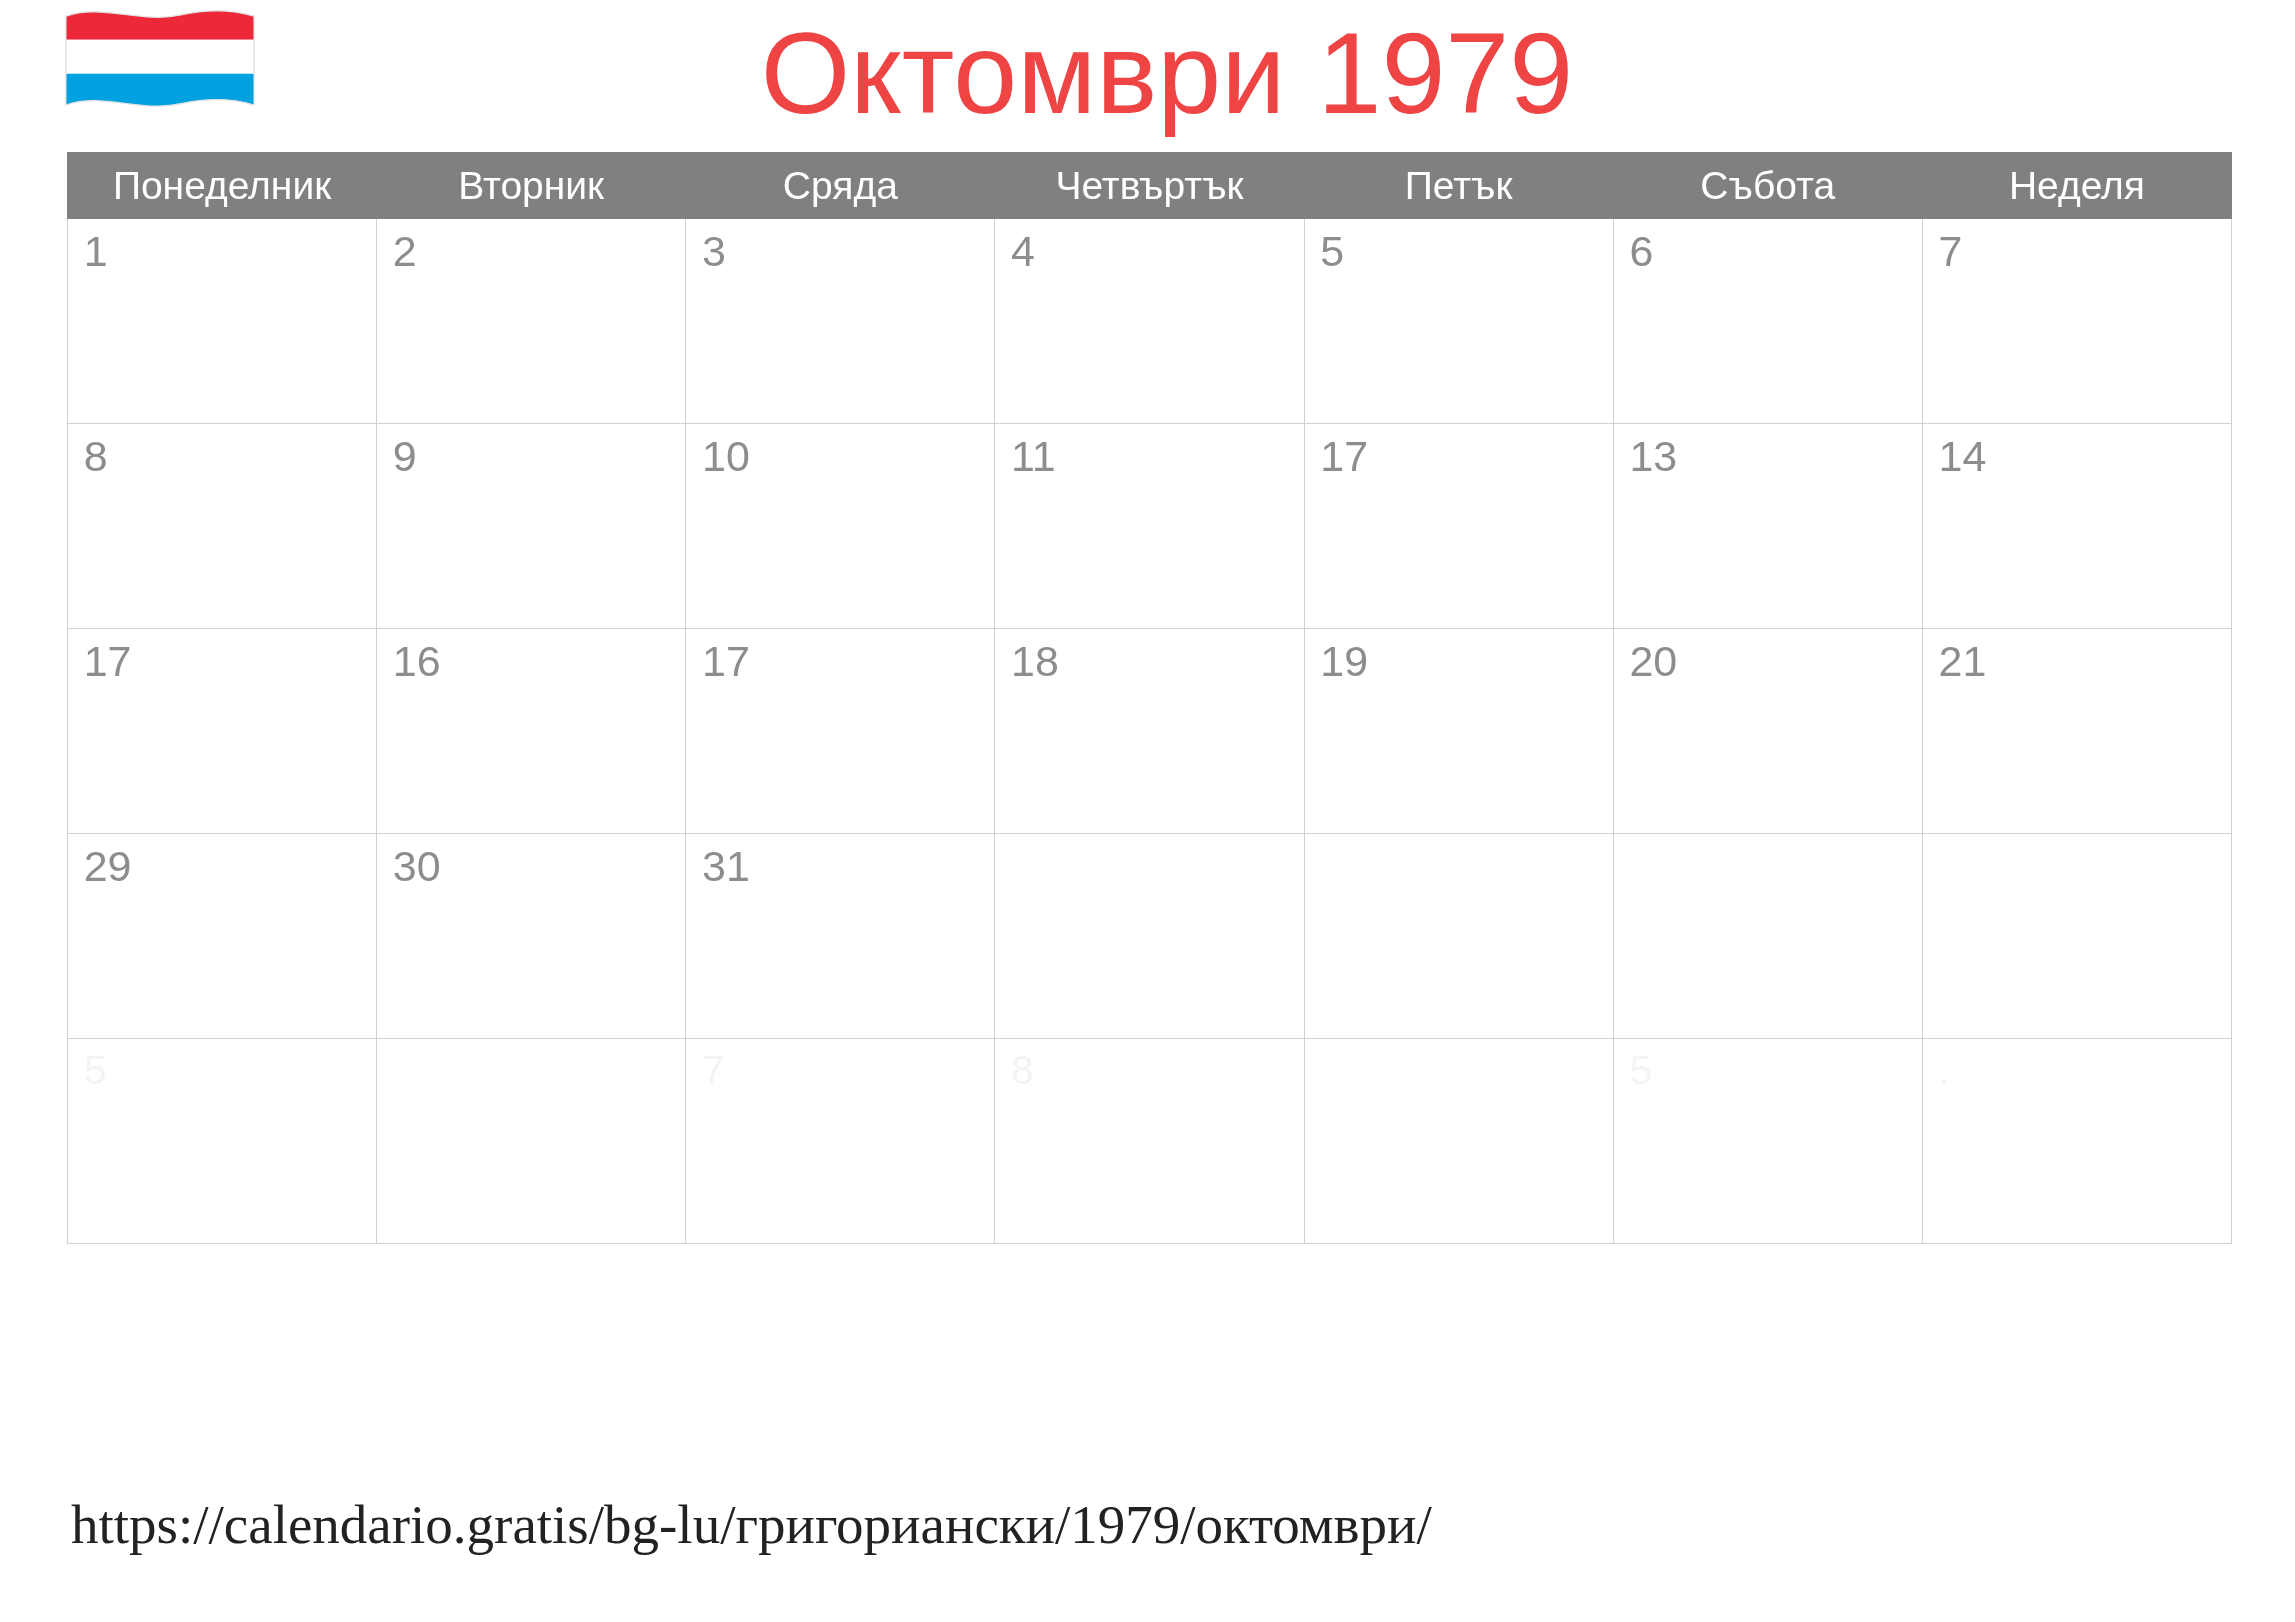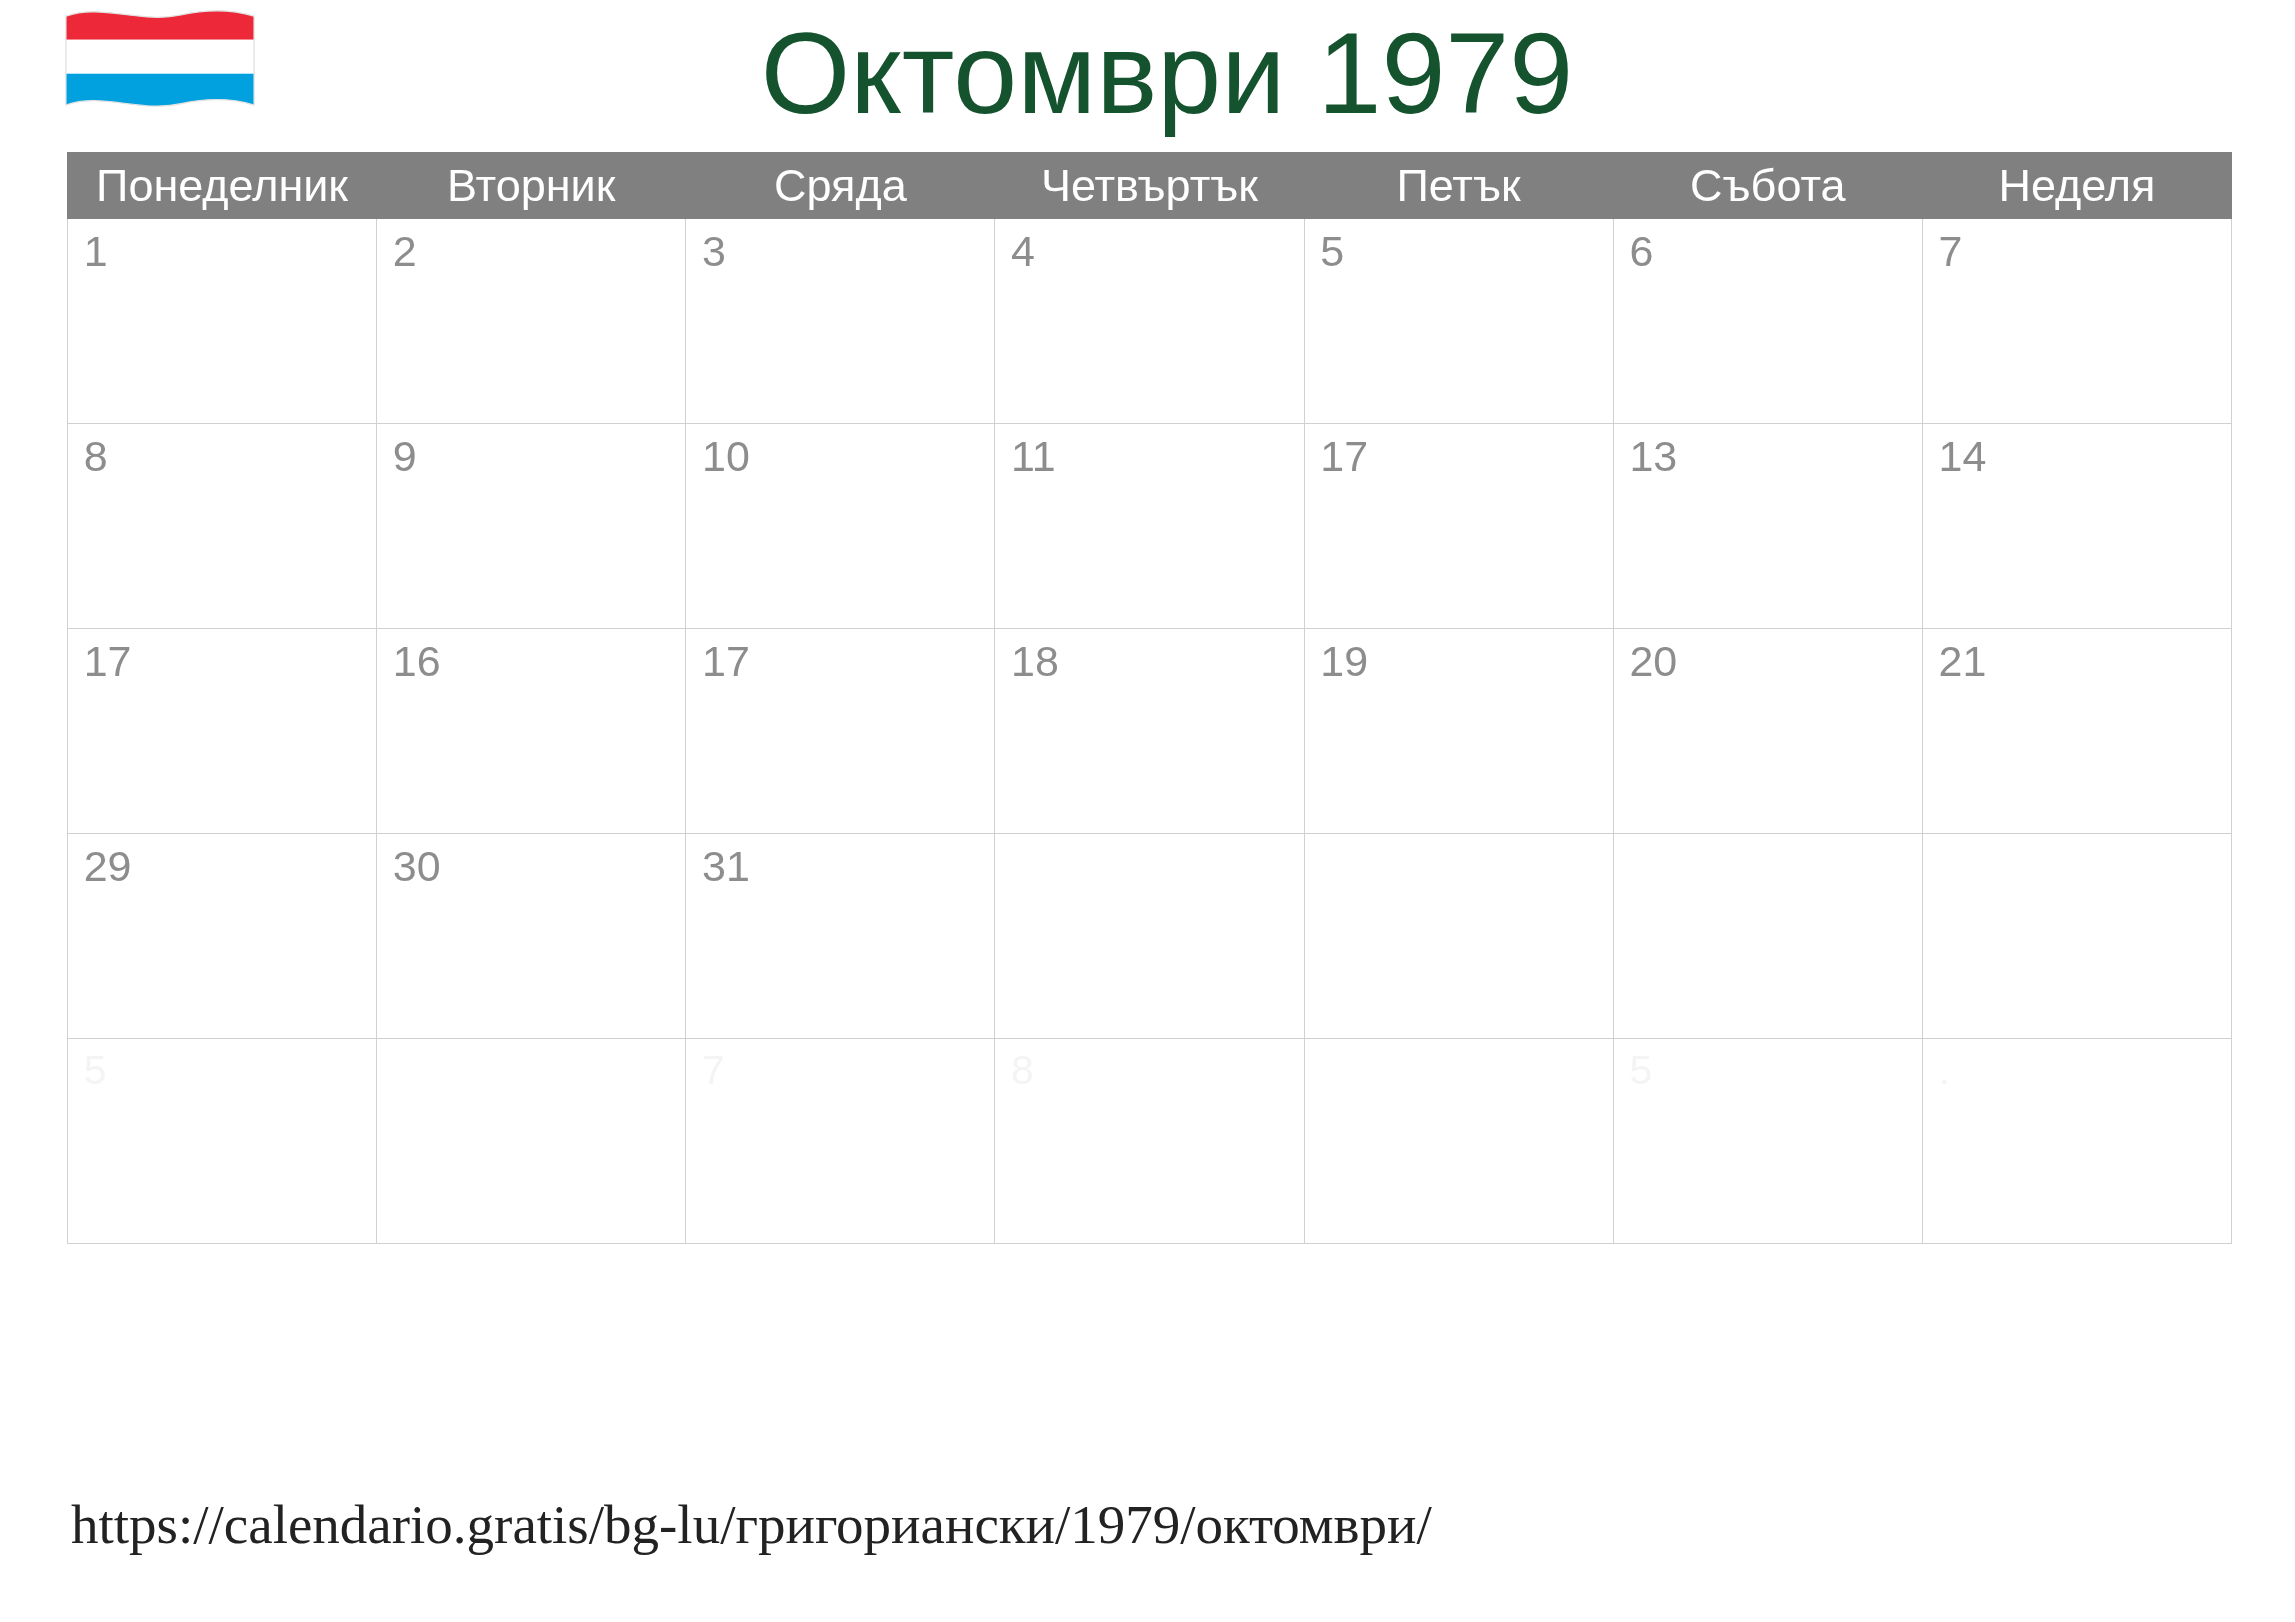--- a/index.html
+++ b/index.html
@@ -34,42 +34,42 @@
     position: absolute;
     left: 62px;
     top: 6.5px;
     width: 196px;
     height: 121px;
     display: block;
   }
   .title {
     font-size: 115px;
     font-weight: normal;
-    color: #14532d;
+    color: #ef4444;
     letter-spacing: 0px;
     line-height: 1;
     margin: 16px;
     padding: 0 0 0 39px;
     white-space: nowrap;
   }
 
   
   .calendar {
     position: absolute;
     left: 67px;
     top: 152px;
     width: 2165px;
     border-collapse: collapse;
     table-layout: fixed;
   }
   .calendar th {
     background: #808080;
     color: #ffffff;
     font-weight: normal;
-    font-size: 45px;
+    font-size: 39px;
     height: 65px;
     text-align: center;
     vertical-align: middle;
     border: 0.7px solid #808080;
     padding: 0 5.2px;
     overflow: hidden;
     white-space: nowrap;
   }
   .calendar td {
     border: 0.7px solid #d0d0d0;

